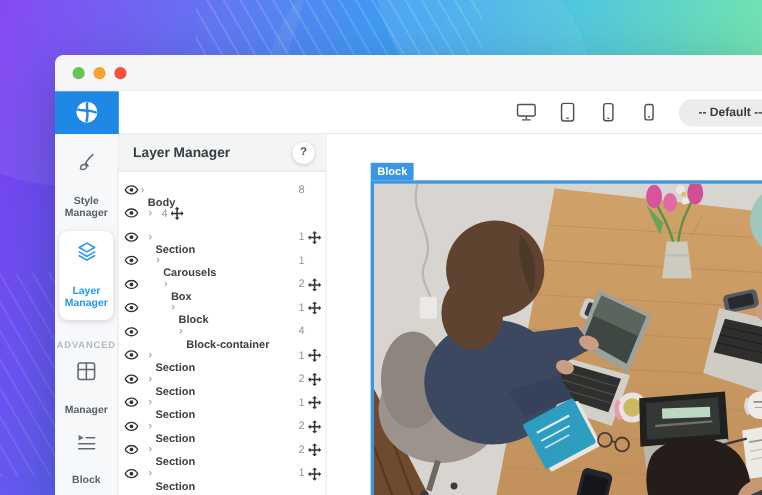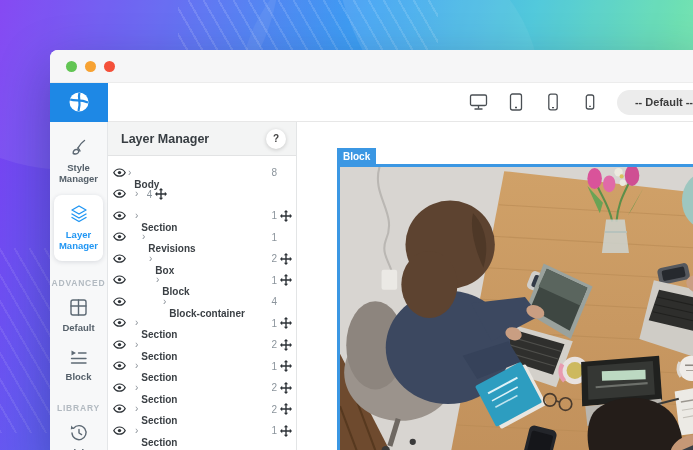--- a/index.html
+++ b/index.html
@@ -34,21 +34,21 @@
   .dev-btn { background:none; border:none; padding:2px; cursor:pointer; display:flex; }
   .dev-btn svg { stroke:#4a4f54; fill:none; stroke-width:1.3; }
   .pill { height:25px; background:#ececec; border-radius:13px; display:flex; align-items:center;
     padding:0 18px; font-size:11px; font-weight:700; color:#3c3c3c; margin-right:-6px; white-space:nowrap; }
 
   .content { display:flex; height:340px; }
 
   
   .iconbar { width:58px; flex:0 0 58px; background:#f7f8f9; border-right:1px solid #e4e6e8;
     display:flex; flex-direction:column; align-items:stretch; padding-top:8px; }
-  .nav-item { display:flex; flex-direction:column; align-items:center; gap:5px; padding:8px 2px; cursor:pointer; }
+  .nav-item { display:flex; flex-direction:column; align-items:center; gap:20px; padding:8px 2px; cursor:pointer; }
   .nav-item svg { stroke:#5d6974; fill:none; stroke-width:1.4; stroke-linecap:round; stroke-linejoin:round; }
   .nav-item .lbl { font-size:9.5px; font-weight:600; color:#55606a; text-align:center; line-height:1.2; }
   .nav-item.active { background:#fff; border-radius:8px; margin:2px 4px 4px; padding:9px 2px;
     box-shadow:0 1px 5px rgba(20,30,60,.14); }
   .nav-item.active svg { stroke:#2196f3; }
   .nav-item.active .lbl { color:#2196f3; }
   .nav-div { height:1px; background:#e6e8ea; margin:7px 8px 2px; }
   .nav-section { font-size:8.5px; font-weight:700; letter-spacing:.8px; color:#b2bac1; text-align:center; padding:4px 0 2px; }
 
   
@@ -152,21 +152,21 @@
         <span class="lbl">Layer Manager</span>
       </div>
       <div class="nav-div"></div>
       <div class="nav-section">ADVANCED</div>
       <div class="nav-item">
         <svg width="19" height="19" viewBox="0 0 19 19">
           <rect x="2" y="2" width="15" height="15" rx="2"></rect>
           <line x1="9.5" y1="2" x2="9.5" y2="17"></line>
             <line x1="2" y1="8" x2="17" y2="8"></line>
         </svg>
-        <span class="lbl">Default</span>
+        <span class="lbl">Manager</span>
       </div>
       <div class="nav-item">
         <svg width="19" height="17" viewBox="0 0 19 17">
           <path d="M2.5 1.5 L7 4 L2.5 6.5 Z" fill="#5d6974" stroke="none"></path>
           <line x1="9.5" y1="4" x2="17" y2="4"></line>
           <line x1="2.5" y1="9.5" x2="17" y2="9.5"></line>
           <line x1="2.5" y1="14" x2="17" y2="14"></line>
         </svg>
         <span class="lbl">Block</span>
       </div>
@@ -239,21 +239,21 @@
   </li>
 
   <li class="layer-row">
     <span class="eye">
       <svg width="13" height="10" viewBox="0 0 13 10">
         <path d="M6.5 1 C3.6 1 1.6 3.2 .8 4.6 C1.6 6 3.6 8.2 6.5 8.2 C9.4 8.2 11.4 6 12.2 4.6 C11.4 3.2 9.4 1 6.5 1 Z" fill="none" stroke="#2e3338" stroke-width="1.2"></path>
         <circle cx="6.5" cy="4.6" r="1.7" fill="#2e3338"></circle>
       </svg>
     </span>
     <span class="chev" style="margin-left: 14px;">›</span>
-    <span class="lname">Revisions</span>
+    <span class="lname">Carousels</span>
     <span class="lcount">1</span>
     <span class="lmove" style="visibility: hidden;">
       <svg width="12" height="12" viewBox="0 0 12 12">
         <path fill="#2e3338" d="M6 0 L8.2 2.2 H6.7 V5.3 H9.8 V3.8 L12 6 L9.8 8.2 V6.7 H6.7 V9.8 H8.2 L6 12 L3.8 9.8 H5.3 V6.7 H2.2 V8.2 L0 6 L2.2 3.8 V5.3 H5.3 V2.2 H3.8 Z"></path>
       </svg>
     </span>
   </li>
 
   <li class="layer-row">
     <span class="eye">

